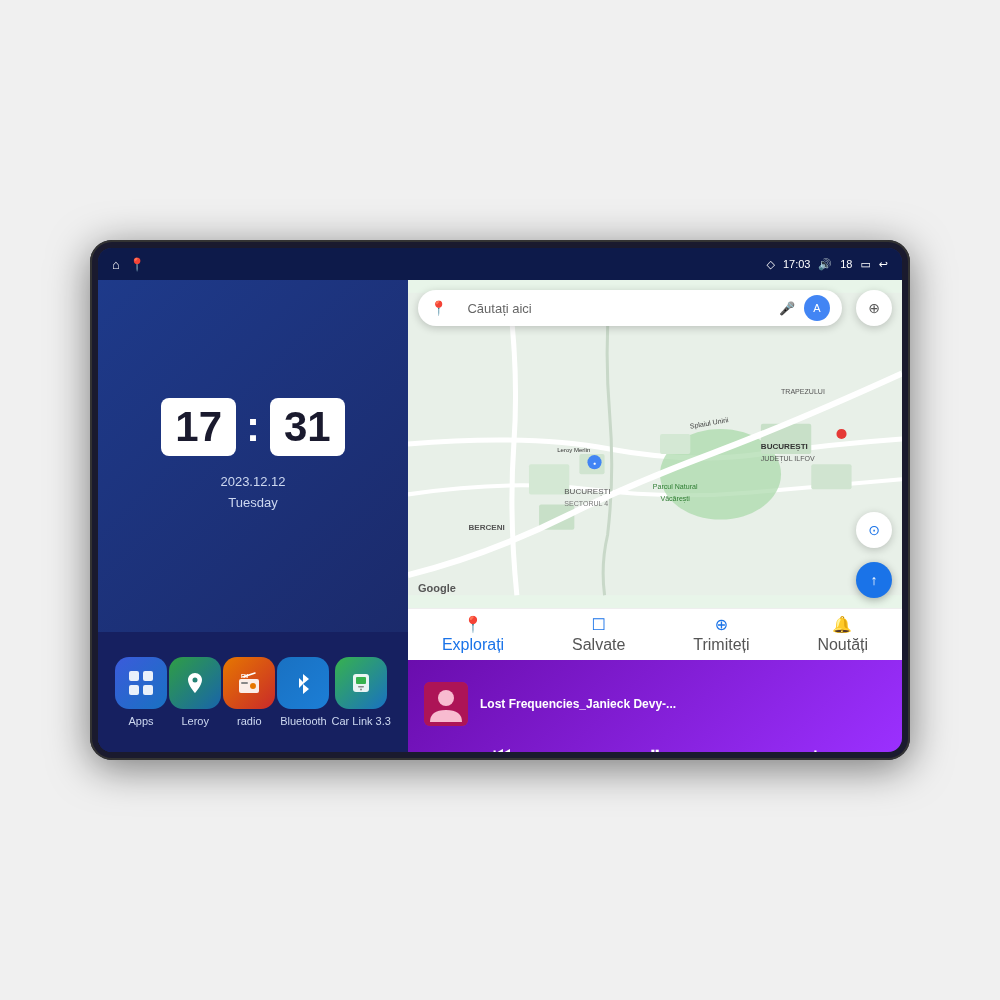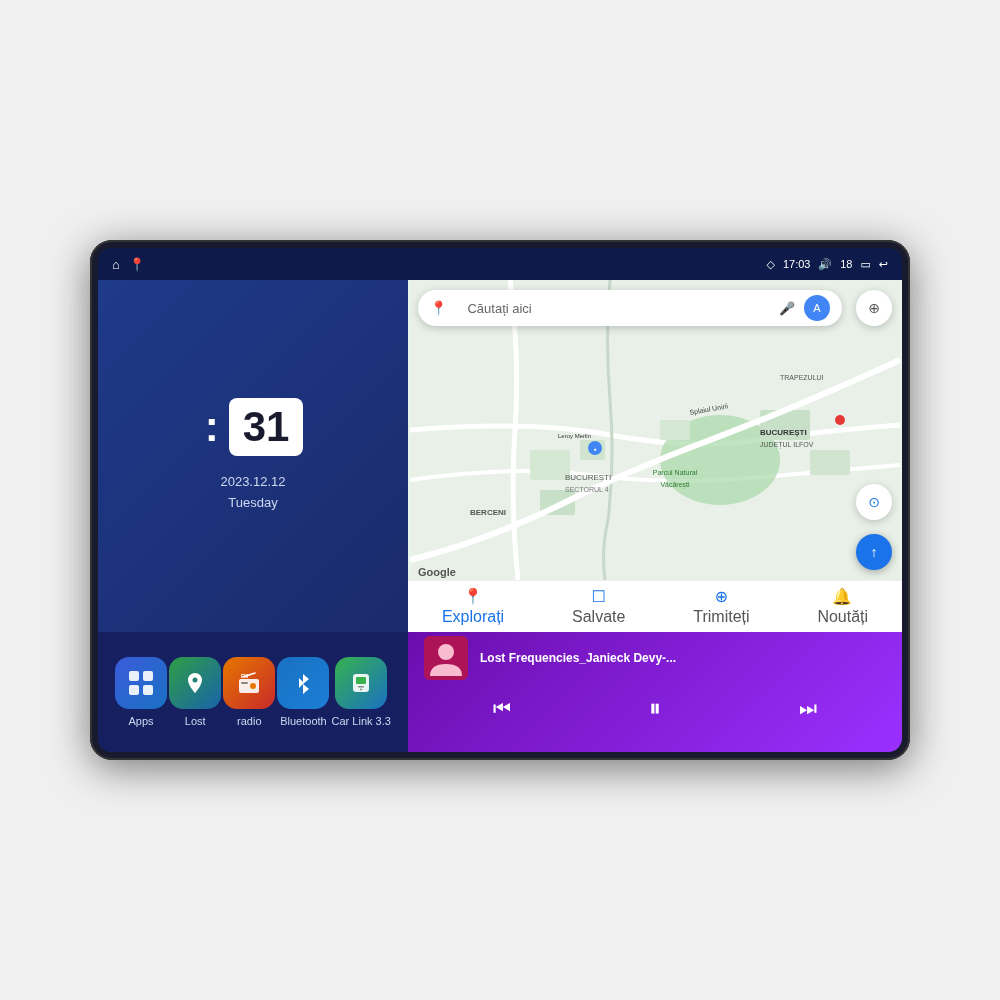--- a/index.html
+++ b/index.html
@@ -283,21 +283,21 @@
       justify-content: center;
       box-shadow: 0 2px 8px rgba(0,0,0,0.3);
       z-index: 10;
       font-size: 14px;
       color: #fff;
       cursor: pointer;
     }
 
     .map-google-logo {
       position: absolute;
-      bottom: 2px;
+      bottom: 14px;
       left: 10px;
       font-size: 11px;
       color: #555;
       font-weight: bold;
       z-index: 10;
     }
 
     
     .map-bottom-nav {
       height: 52px;
@@ -325,25 +325,25 @@
 
     .map-nav-label {
       font-size: 16px;
       color: #555;
     }
 
     .map-nav-item.active .map-nav-label { color: #1a73e8; }
 
     
     .music-player {
-      height: 120px;
+      height: 92px;
       background: linear-gradient(135deg, #6a0dad, #9b30ff);
       display: flex;
       flex-direction: column;
-      padding: 4px 16px;
+      padding: 22px 16px;
       flex-shrink: 0;
     }
 
     .music-info {
       display: flex;
       align-items: center;
       gap: 12px;
       margin-bottom: 10px;
     }
 
@@ -425,20 +425,23 @@
         <span>↩</span>
       </div>
     </div>
 
     <div class="main-area">
 
       <div class="left-panel">
 
         <div class="clock-widget">
           <div class="clock-display">
+            <div class="clock-block">
+              <div class="clock-number">17</div>
+            </div>
             <div class="clock-separator">:</div>
             <div class="clock-block">
               <div class="clock-number">31</div>
             </div>
           </div>
           <div class="clock-date">
             <div>2023.12.12</div>
             <div>Tuesday</div>
           </div>
         </div>
@@ -454,21 +457,21 @@
               </svg>
             </div>
             <span class="app-label">Apps</span>
           </div>
           <div class="app-item">
             <div class="app-icon-wrap icon-maps">
               <svg width="28" height="28" viewBox="0 0 28 28" fill="none">
                 <path d="M14 4C10.134 4 7 7.134 7 11c0 5.25 7 13 7 13s7-7.75 7-13c0-3.866-3.134-7-7-7zm0 9.5a2.5 2.5 0 110-5 2.5 2.5 0 010 5z" fill="white"></path>
               </svg>
             </div>
-            <span class="app-label">Lost</span>
+            <span class="app-label">Leroy</span>
           </div>
           <div class="app-item">
             <div class="app-icon-wrap icon-radio">
               <svg width="28" height="28" viewBox="0 0 28 28" fill="none">
                 <rect x="4" y="10" width="20" height="14" rx="2" fill="white" opacity="0.9"></rect>
                 <circle cx="18" cy="17" r="3" fill="#e67700"></circle>
                 <rect x="6" y="13" width="7" height="2" rx="1" fill="#888"></rect>
                 <path d="M8 8l12-4" stroke="white" stroke-width="1.5" stroke-linecap="round"></path>
                 <text x="6" y="9" fill="white" font-size="5" font-weight="bold">FM</text>
               </svg>

